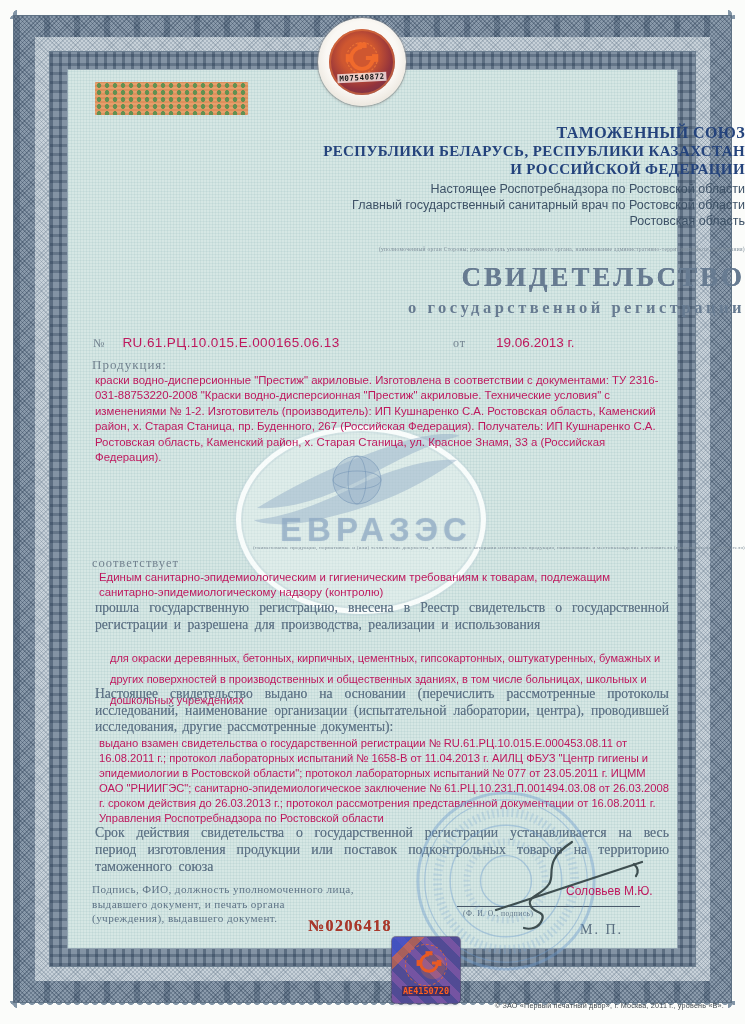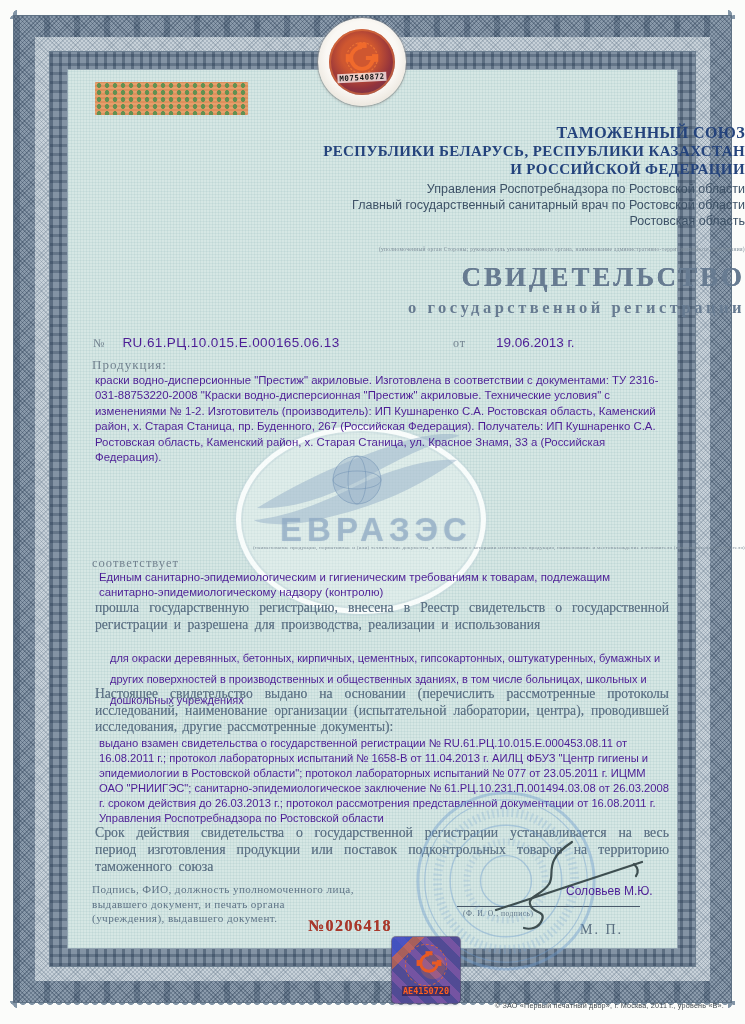--- a/index.html
+++ b/index.html
@@ -39,21 +39,21 @@
   .abs{position:absolute;}
   .ctr{left:0;right:0;text-align:right;}
   .union{font-weight:bold;color:#24437c;line-height:18px;letter-spacing:.4px;}
   .union .l1{font-size:16px;}
   .union .l2,.union .l3{font-size:15px;}
   .authority{font-family:"Liberation Sans",sans-serif;color:#3d5166;font-size:12.5px;line-height:16px;}
   .tiny{font-size:5.5px;color:#7e8d99;letter-spacing:.3px;font-family:"Liberation Serif",serif;}
   .title{font-size:27px;font-weight:bold;color:#677b91;letter-spacing:3px;text-shadow:0 0 .5px #677b91;}
   .subtitle{font-size:16.5px;font-weight:bold;color:#677b91;letter-spacing:3.5px;}
   .formlbl{color:#72828f;letter-spacing:1px;}
-  .filled{font-family:"Liberation Sans",sans-serif;color:#4c1d95;}
+  .filled{font-family:"Liberation Sans",sans-serif;color:#be185d;}
   .serifpara{color:#5e7386;font-size:13.6px;line-height:16.6px;text-align:justify;word-spacing:3px;
     text-shadow:0 0 .4px rgba(94,115,134,.7);}
   .z2{z-index:2;} .z4{z-index:4;}
   
   .stripe{left:95px;top:82px;width:153px;height:33px;z-index:3;border-radius:1px;
     background-color:#e89a62;
     background-image:
       radial-gradient(circle 2.2px at 4px 3.5px,#5a8a46 2.1px,rgba(0,0,0,0) 2.6px),
       repeating-linear-gradient(0deg,rgba(205,100,45,.30) 0 2px,rgba(0,0,0,0) 2px 4px);
     background-size:8px 7px,auto;opacity:.92;}
@@ -142,21 +142,21 @@
     </g>
   </svg>
   <div class="abs wm-text">ЕВРАЗЭС</div>
 
   <div class="abs ctr union z2" style="top:124px">
     <div class="l1">ТАМОЖЕННЫЙ СОЮЗ</div>
     <div class="l2">РЕСПУБЛИКИ БЕЛАРУСЬ, РЕСПУБЛИКИ КАЗАХСТАН</div>
     <div class="l3">И РОССИЙСКОЙ ФЕДЕРАЦИИ</div>
   </div>
   <div class="abs ctr authority z2" style="top:181px">
-    <div>Управления Роспотребнадзора по Ростовской области</div>
+    <div>Настоящее Роспотребнадзора по Ростовской области</div>
     <div>Главный государственный санитарный врач по Ростовской области</div>
     <div>Ростовская область</div>
   </div>
   <div class="abs ctr tiny z2" style="top:246px">(уполномоченный орган Стороны; руководитель уполномоченного органа, наименование административно-территориального образования)</div>
 
   <div class="abs ctr title z2" style="top:262px">СВИДЕТЕЛЬСТВО</div>
   <div class="abs ctr subtitle z2" style="top:298px">о государственной регистрации</div>
 
   <div class="abs z2" style="top:333px;left:93px;width:574px">
     <span class="formlbl" style="font-size:12px">№</span>

